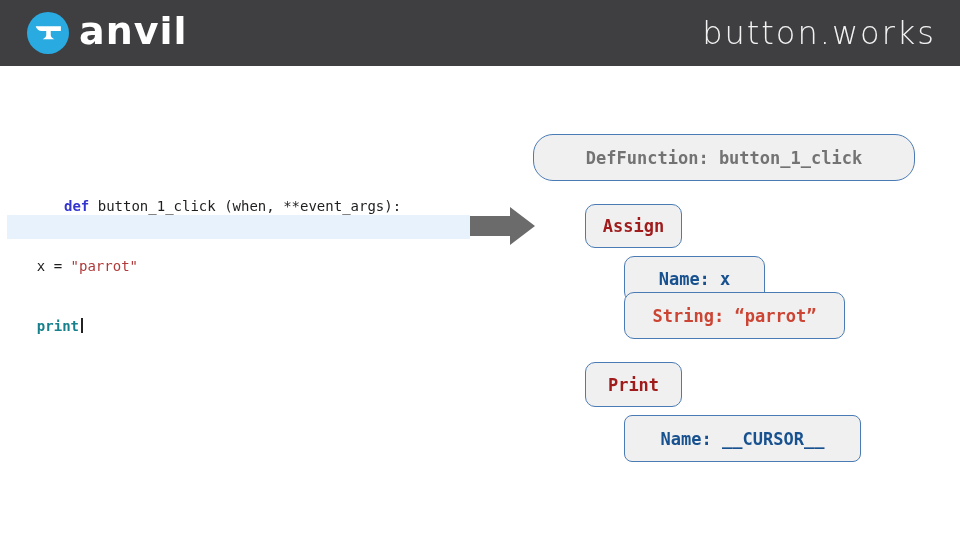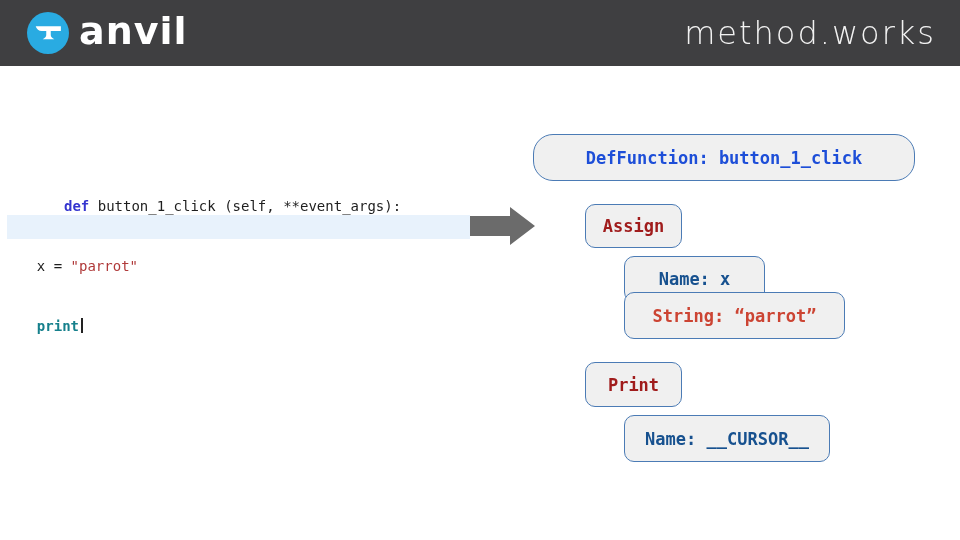--- a/index.html
+++ b/index.html
@@ -51,51 +51,51 @@
   
   .arrow-wrap{position:absolute;left:470px;top:207px;width:66px;height:38px;z-index:3;}
 
   
   .node{
     position:absolute;background:#f0f0f0;border:1.5px solid #4b7bb5;
     border-radius:10px;display:flex;align-items:center;justify-content:center;
     font-family:"DejaVu Sans Mono","Liberation Mono",monospace;
     font-size:17px;font-weight:bold;box-sizing:border-box;
   }
-  .node-blue{color:#1d4ed8;border-radius:20px;}
+  .node-blue{color:#737373;border-radius:20px;}
   .node-navy{color:#17518f;}
   .node-darkred{color:#a01c1c;text-align:center;}
   .node-orangered{color:#cc4433;}
 
   .n-deffunction{left:533px;top:134px;width:382px;height:47px;}
   .n-assign{left:585px;top:204px;width:97px;height:44px;}
   .n-name-x{left:624px;top:256px;width:141px;height:46px;}
   .n-string{left:624px;top:292px;width:221px;height:47px;}
   .n-print{left:585px;top:362px;width:97px;height:45px;}
-  .n-name-cursor{left:624px;top:415px;width:206px;height:47px;}
+  .n-name-cursor{left:624px;top:415px;width:237px;height:47px;border-radius:8px;}
 </style>
 </head>
 <body>
 
 <div class="header">
   <div class="brand">
     <div class="logo-circle">
       <svg width="27" height="18" viewBox="0 0 24 16" aria-hidden="true">
         <path fill="#ffffff" d="M0.6,2 L23,2 L23,6.2 L14,6.2 L14,9.8 Q14,12 17.2,13.6 L6.8,13.6 Q10,12 10,9.8 L10,6.2 L6,6.2 Q2,6.2 0.6,2 Z"></path>
       </svg>
     </div>
     <span class="brand-text">anvil</span>
   </div>
-  <span class="site-text">method.works</span>
+  <span class="site-text">button.works</span>
 </div>
 
 <div class="highlight-bar"></div>
 
 <div class="code-area">
-  <div class="code-line"><span class="kw-def">def</span><span> button_1_click (self, **event_args):</span></div>
+  <div class="code-line"><span class="kw-def">def</span><span> button_1_click (when, **event_args):</span></div>
   <div class="code-line"><span>  x = </span><span class="string">"parrot"</span></div>
   <div class="code-line"><span>  </span><span class="kw-print">print</span><span class="cursor"></span></div>
 </div>
 
 <div class="arrow-wrap">
   <svg width="66" height="38" viewBox="0 0 66 38" aria-hidden="true">
     <polygon fill="#6b6b6b" points="0,9 40,9 40,0 65,19 40,38 40,29 0,29"></polygon>
   </svg>
 </div>
 

